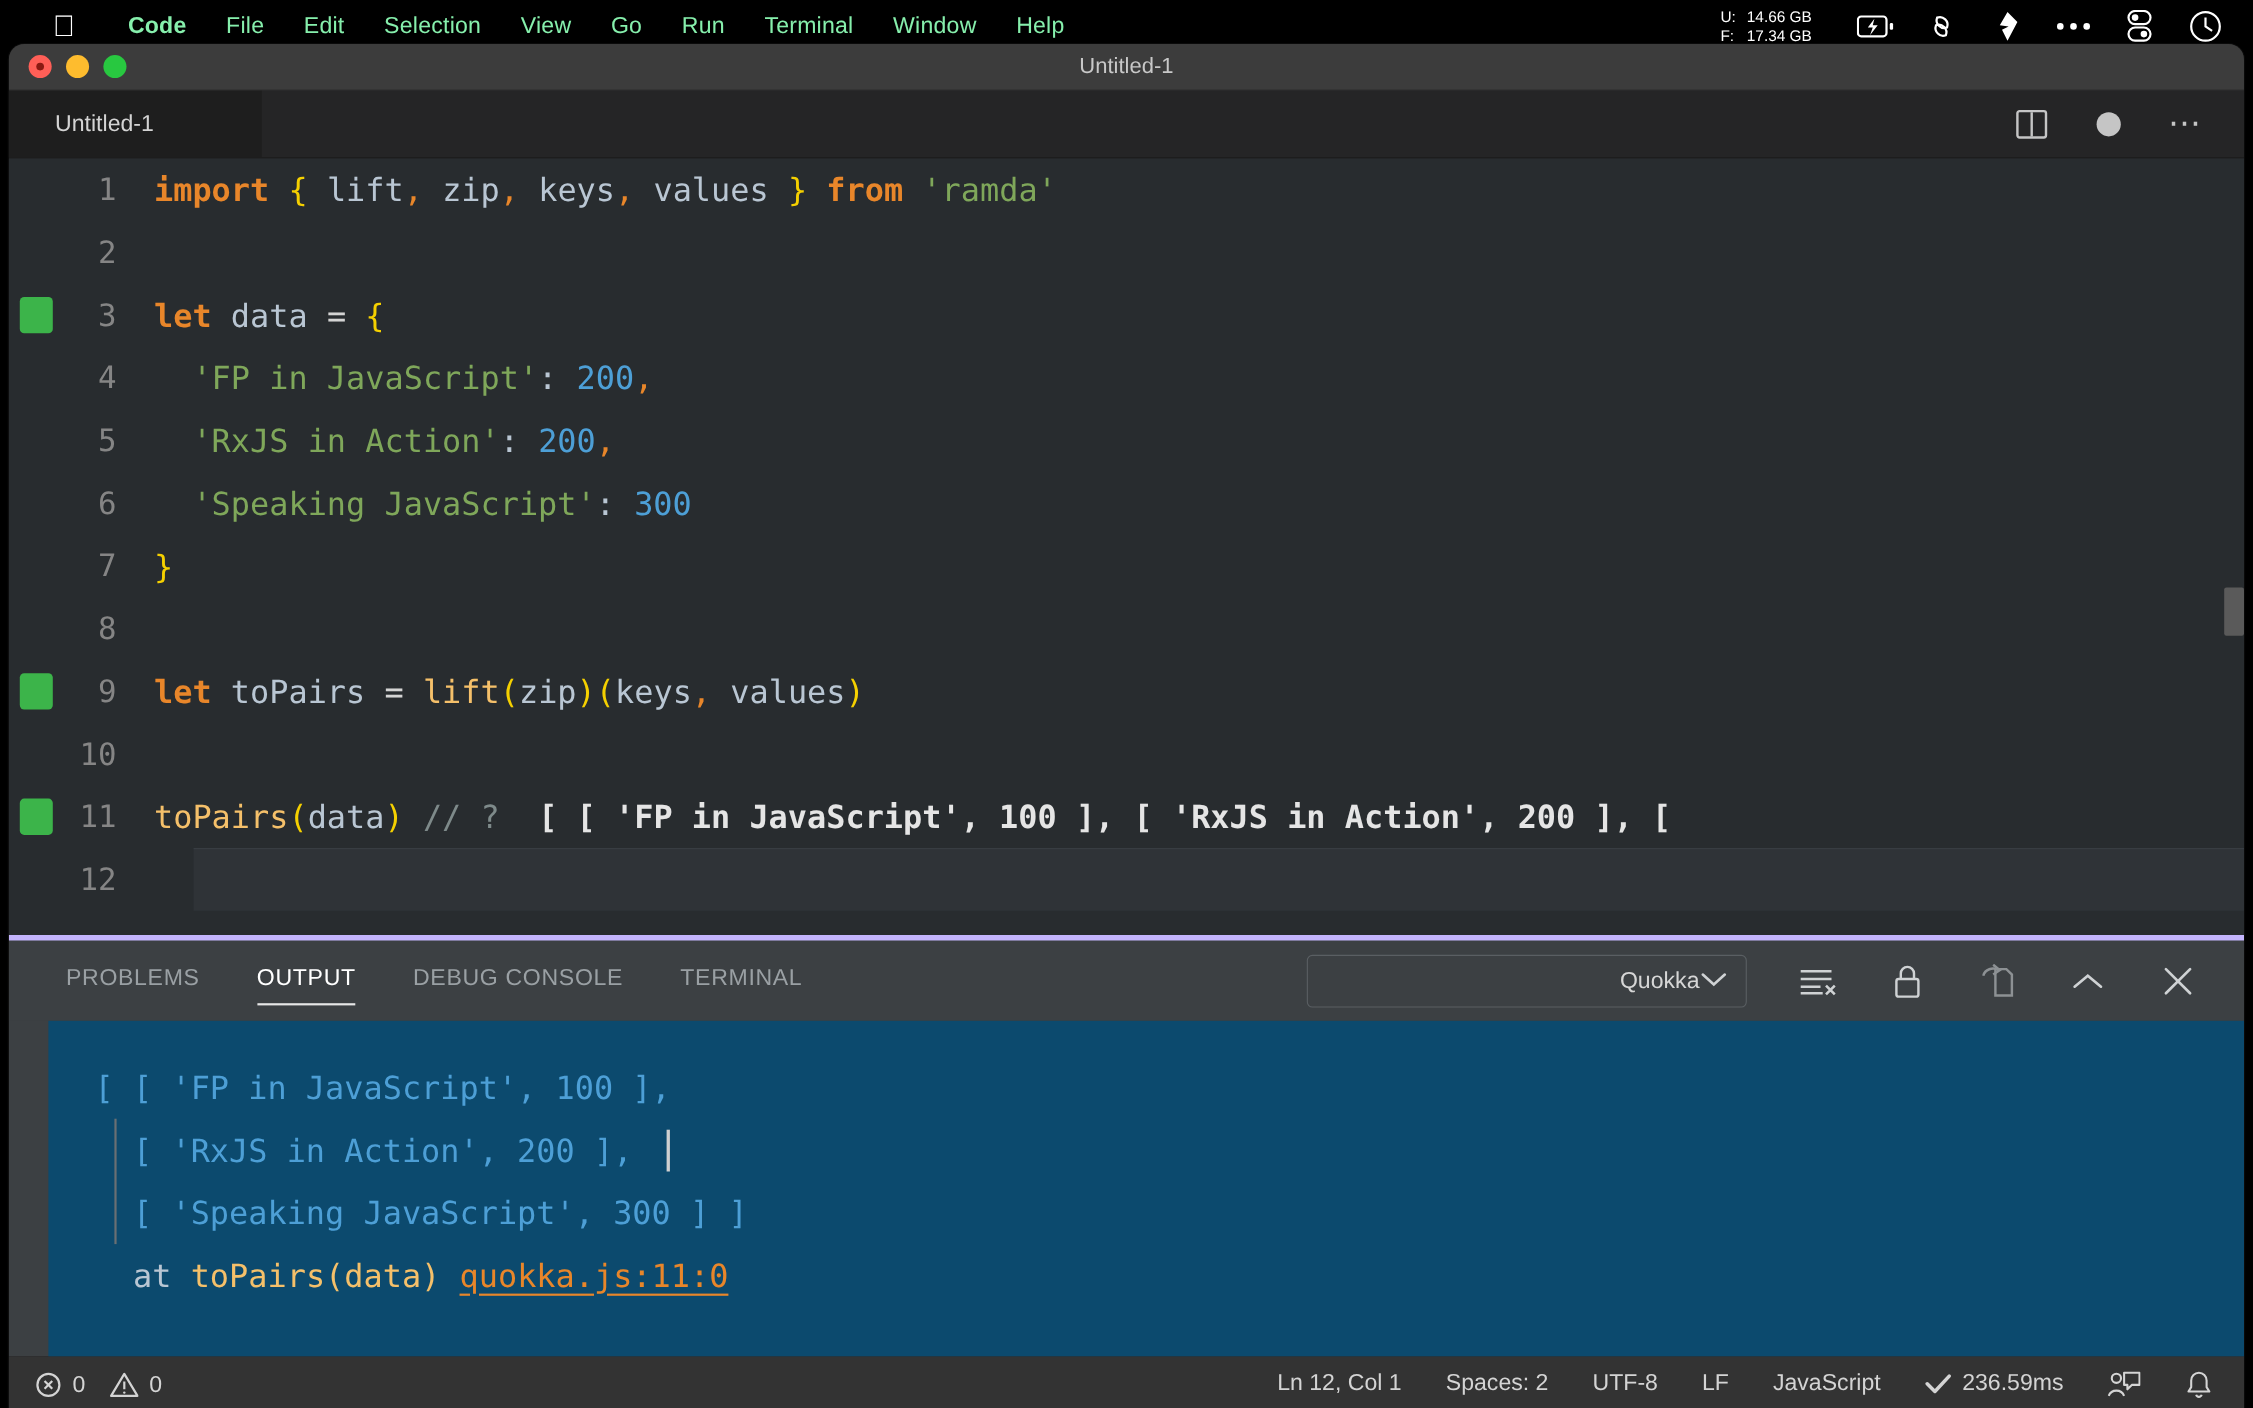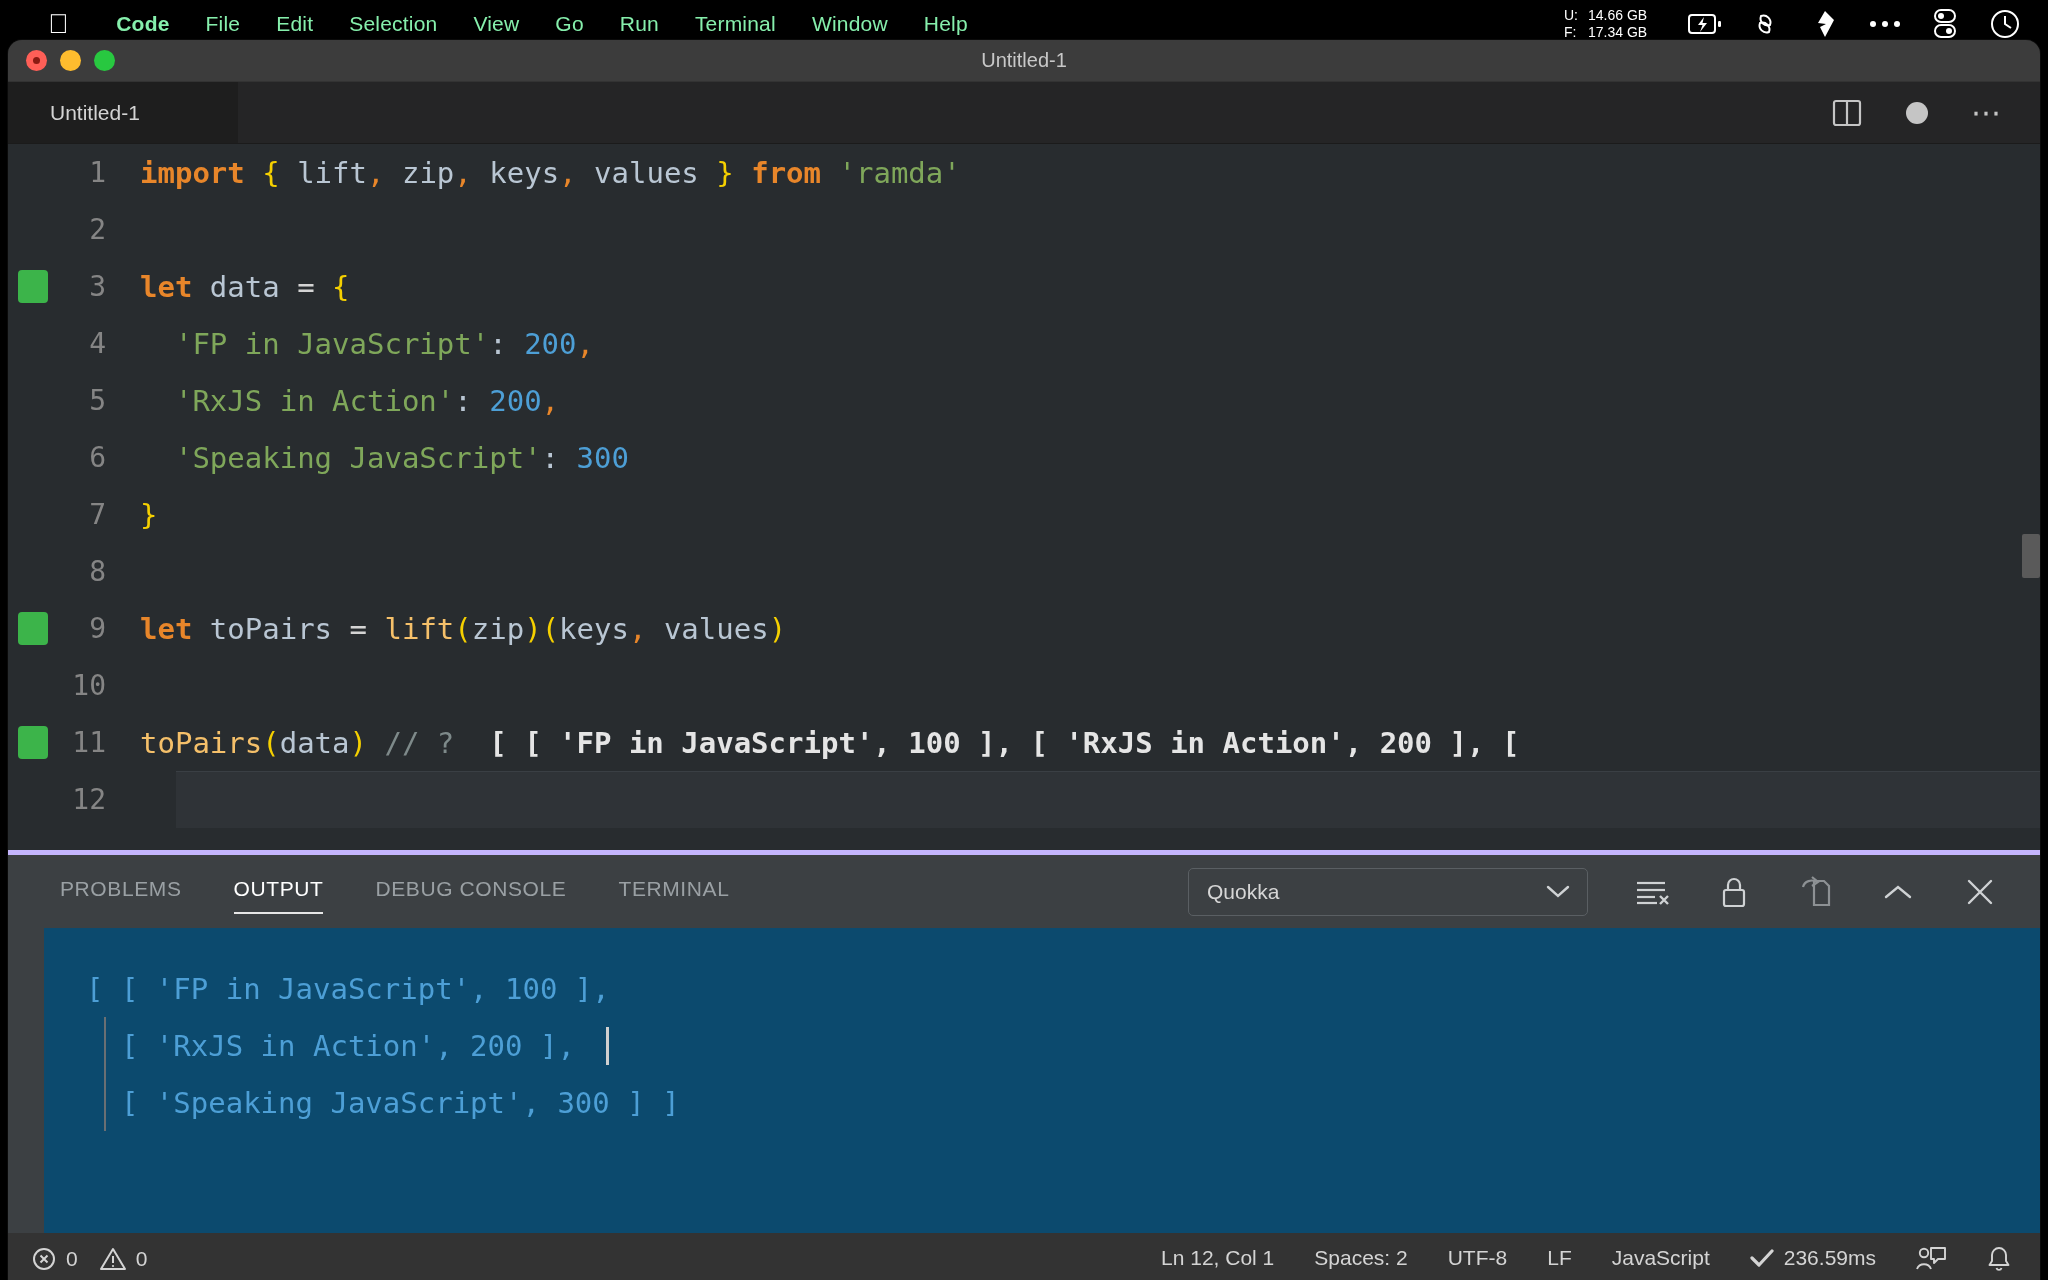--- a/index.html
+++ b/index.html
@@ -112,21 +112,21 @@
     margin-left:52px; position:relative; height:100%; display:flex; align-items:center;
   }
   .ptab:first-child { margin-left:52px; }
   .ptab.active { color:#ffffff; }
   .ptab.active::after {
     content:""; position:absolute; left:0; right:0; bottom:14px; height:2px; background:#e7e7e7;
   }
   .panel-tabs-spacer { flex:1; }
   .output-select {
     width:400px; height:48px; border:1px solid #5a5f63; border-radius:5px;
-    background:#3c4043; display:flex; align-items:center; justify-content:space-between;
+    background:#3c4043; display:flex; align-items:center; justify-content:flex-end;
     padding:0 16px 0 18px; color:#d6d6d6; font-size:21px; margin-right:46px;
   }
   .panel-actions { display:flex; align-items:center; gap:46px; padding-right:42px; }
   .pact { width:36px; height:36px; display:flex; align-items:center; justify-content:center; color:#cfd2d4; }
 
   .output-body {
     position:relative; height:305px; background:#0c4a6e; padding-top:32px;
     font-family:"DejaVu Sans Mono", monospace; font-size:29px;margin-left:36px;
   }
   .out-line { height:57px; display:flex; align-items:center; padding-left:42px; white-space:pre; }
@@ -323,20 +323,21 @@
               </svg>
           </div>
         </div>
       </div>
       <div class="output-body">
         <div class="out-indent-guide"></div>
         <div id="output-lines">
             <div class="out-line"><span class="out-blue">[ [ 'FP in JavaScript', 100 ],</span></div>
             <div class="out-line"><span class="out-blue">  [ 'RxJS in Action', 200 ], </span><span class="out-caret"></span></div>
             <div class="out-line"><span class="out-blue">  [ 'Speaking JavaScript', 300 ] ]</span></div>
+            <div class="out-line"><span class="out-at">  at </span><span class="out-fn">toPairs(data) </span><span class="out-link">quokka.js:11:0</span></div>
           </div>
       </div>
     </div>
 
     <div class="statusbar">
       <div class="sb-left">
         <div class="sb-item" style="padding-left:0;">
           <span class="sb-icon">
             <svg width="24" height="24" viewBox="0 0 24 24">
                 <circle cx="12" cy="12" r="10" fill="none" stroke="#d4d4d4" stroke-width="2"></circle>

